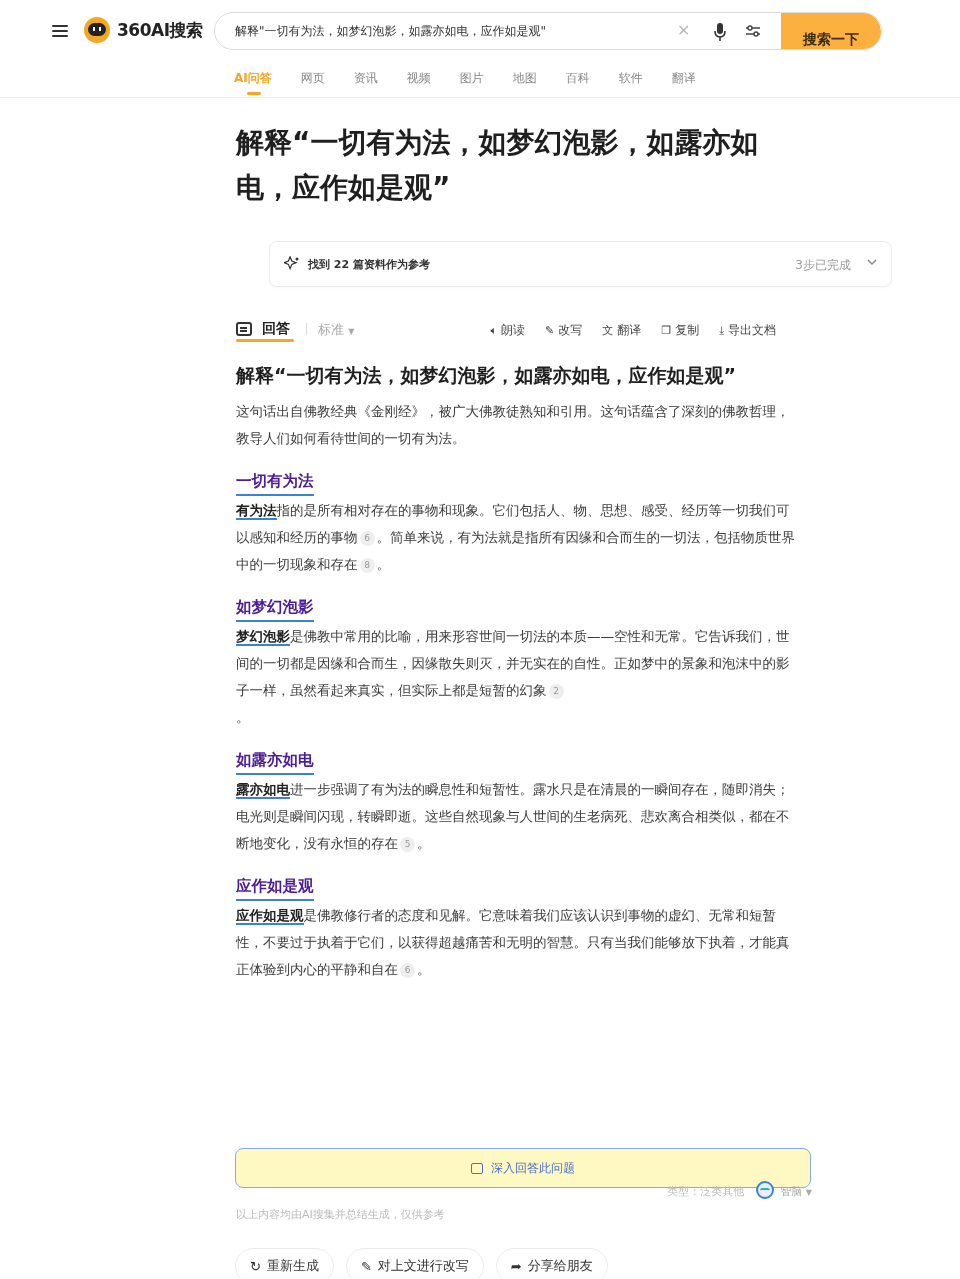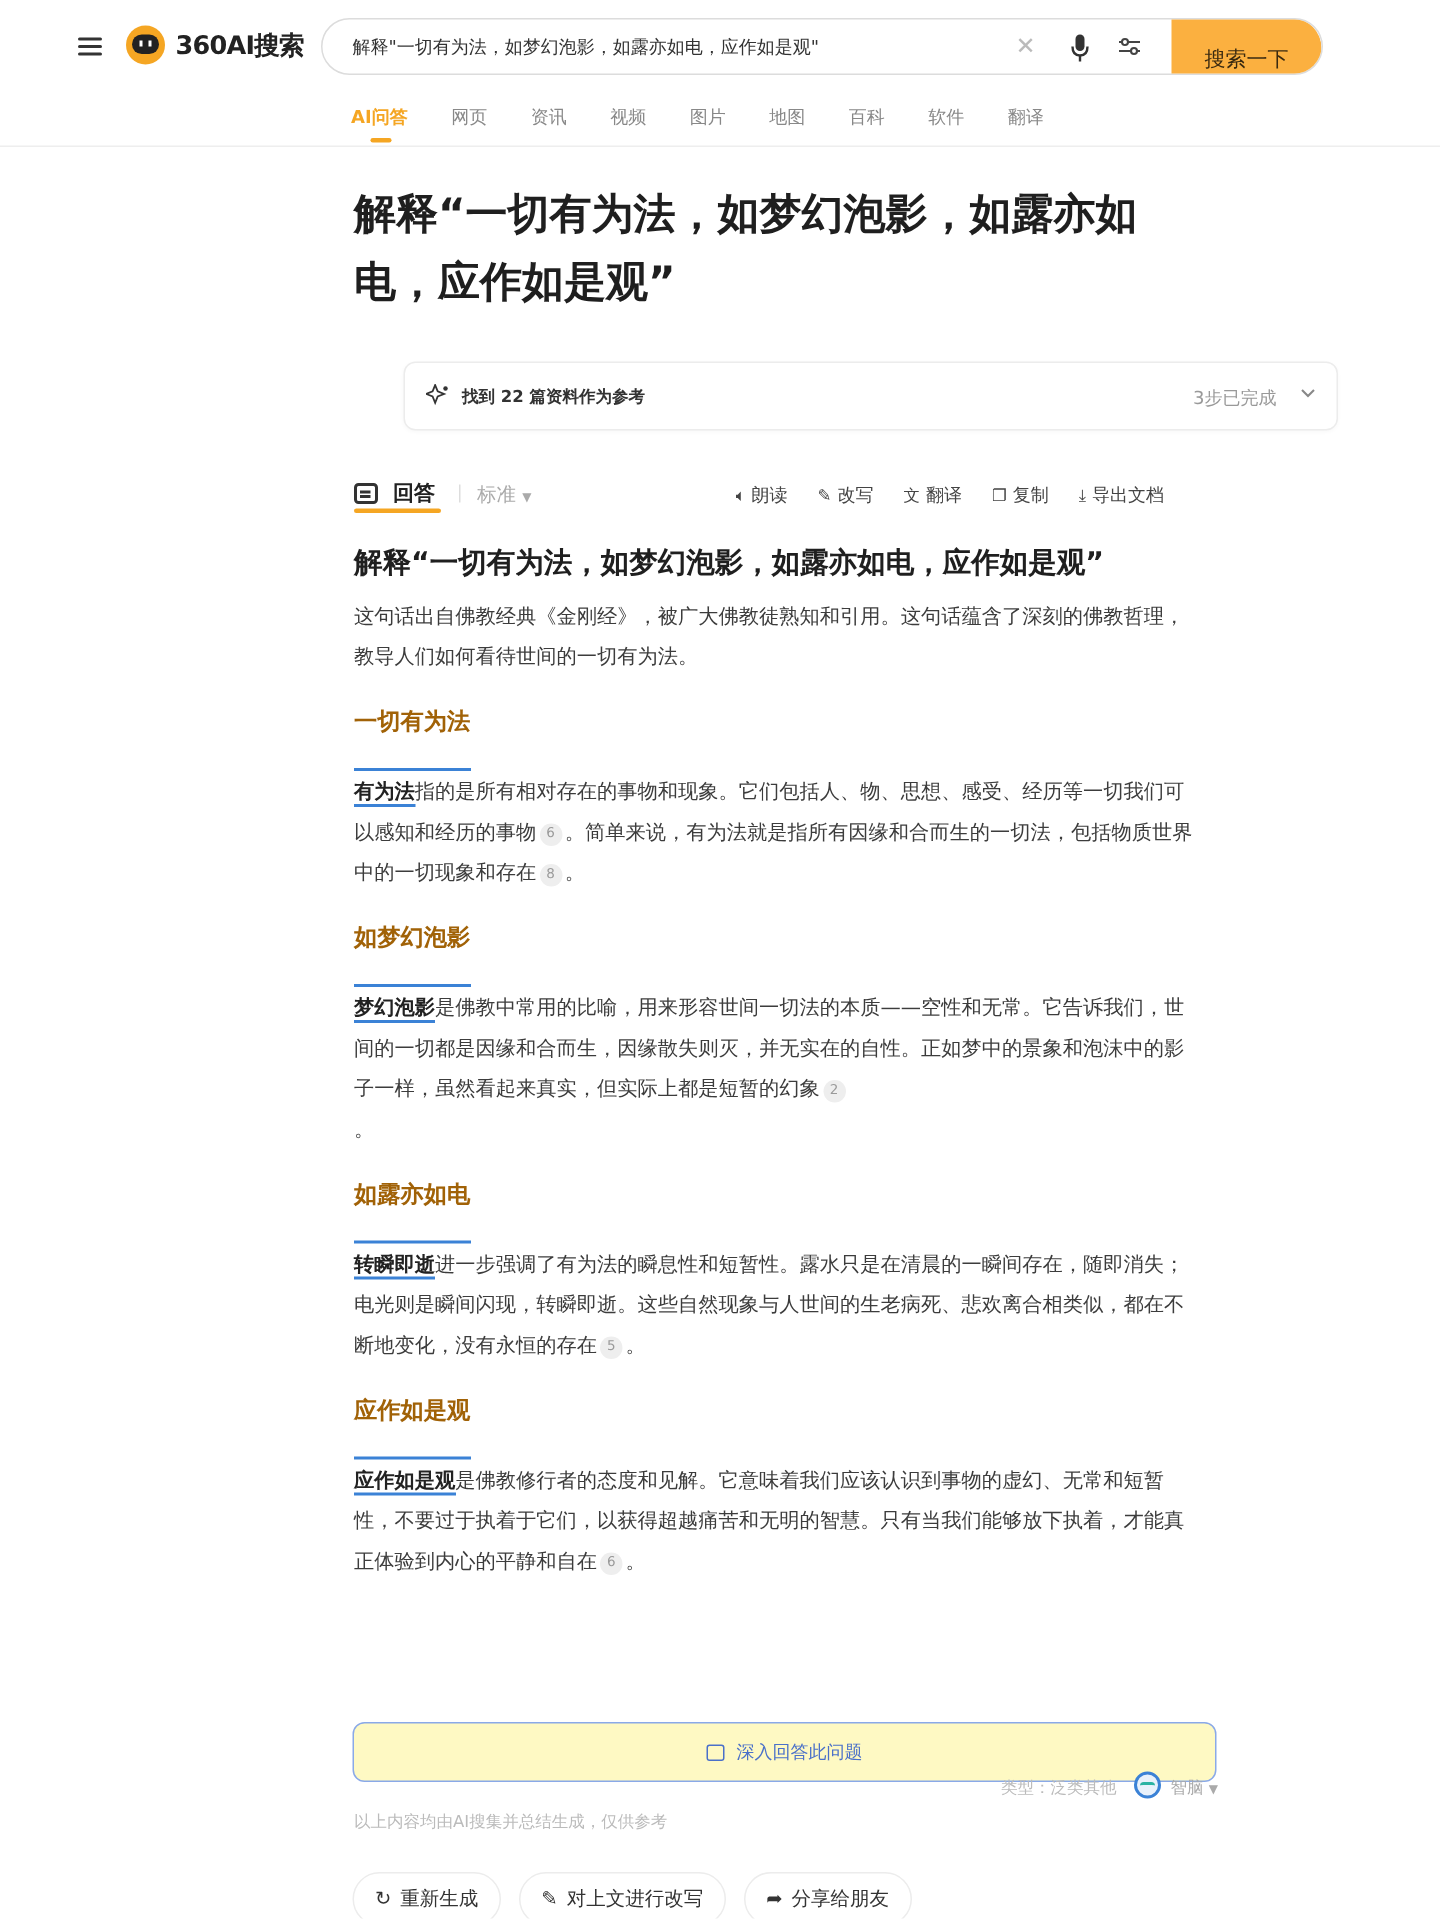--- a/index.html
+++ b/index.html
@@ -13,21 +13,21 @@
   .logo-mark { width: 26px; height: 26px; border-radius: 50%; background: #f5a623; position: relative; }
   .logo-mark::before { content: ""; position: absolute; left: 4px; top: 6px; width: 18px; height: 13px; background: #222; border-radius: 7px; }
   .logo-mark::after { content: ""; position: absolute; left: 9px; top: 10px; width: 2px; height: 4px; background: #fff; box-shadow: 6px 0 0 #fff; }
   .logo-text { margin-left: 7px; font-size: 17px; font-weight: bold; color: #222; letter-spacing: -0.5px; }
 
   .search { position: absolute; left: 214px; top: 12px; width: 668px; height: 38px; border: 1px solid #dcdcdc; border-radius: 20px; background: #fff; overflow: hidden; }
   .search-input { position: absolute; left: 20px; top: 0; width: 440px; height: 36px; border: none; outline: none; font-size: 12px; color: #333; background: transparent; font-family: "DejaVu Sans", sans-serif; }
   .clear-icon { position: absolute; left: 462px; top: 8px; font-size: 16px; color: #bbb; cursor: pointer; }
   .mic-icon { position: absolute; left: 498px; top: 9px; width: 14px; height: 20px; cursor: pointer; }
   .filter-icon { position: absolute; left: 530px; top: 10px; width: 16px; height: 16px; cursor: pointer; }
-  .search-btn { position: absolute; right: 0; top: -1px; width: 100px; height: 56px; background: #fbb040; border: none; border-radius: 0 20px 20px 0; font-size: 14px; font-weight: normal; color: #3a2a10; cursor: pointer; font-family: "DejaVu Sans", sans-serif; }
+  .search-btn { position: absolute; right: 0; top: -1px; width: 100px; height: 56px; background: #fbb040; border: none; border-radius: 0 20px 20px 0; font-size: 14px; font-weight: bold; color: #3a2a10; cursor: pointer; font-family: "DejaVu Sans", sans-serif; }
 
   .tabs { position: absolute; left: 234px; top: 70px; display: flex; }
   .tab { font-size: 12px; color: #888; margin-right: 29px; position: relative; cursor: pointer; text-align: right; }
   .tab.active { color: #f5a623; font-weight: bold; }
   .tab.active::after { content: ""; position: absolute; left: 13px; top: 22px; width: 14px; height: 3px; background: #f5a623; border-radius: 2px; }
 
   .page-title { position: absolute; left: 236px; top: 120px; width: 560px; font-size: 28px; line-height: 45px; font-weight: bold; color: #1f1f1f; }
 
   .refs-card { position: absolute; left: 236px; top: 241px; width: 623px; height: 46px; border: 1px solid #ececec; border-radius: 8px; background: #fff; box-shadow: 0 1px 3px rgba(0,0,0,0.03); cursor: pointer; margin-left: 33px; }
   .refs-icon { position: absolute; left: 14px; top: 14px; width: 16px; height: 16px; }
@@ -43,21 +43,21 @@
   .answer-underline { position: absolute; left: 0; top: 19px; width: 58px; height: 3px; background: #f5a623; border-radius: 2px; }
   .sep { position: absolute; left: 70px; top: 3px; width: 1px; height: 12px; background: #ddd; }
   .mode { position: absolute; left: 82px; top: 1px; font-size: 13px; color: #aaa; cursor: pointer; }
   .actions { position: absolute; right: 0; top: 2px; display: flex; }
   .action { display: flex; align-items: center; margin-left: 20px; font-size: 12px; color: #444; cursor: pointer; }
   .action .ai { margin-right: 4px; font-size: 11px; color: #444; }
 
   .content { position: absolute; left: 236px; top: 360px; width: 560px; }
   .h1 { font-size: 19px; font-weight: bold; color: #1f1f1f; line-height: 30px; margin-bottom: 8px; }
   .para { font-size: 13.5px; line-height: 27px; color: #3c3c3c; }
-  .sec-h { display: inline-block; font-size: 15.5px; font-weight: bold; color: #a16207; border-bottom: 2px solid #3b82d6; padding-bottom: 20px; margin-top: 10px; margin-bottom: 1px; line-height: 22px; }
+  .sec-h { display: inline-block; font-size: 15.5px; font-weight: bold; color: #4c1d95; border-bottom: 2px solid #3b82d6; padding-bottom: 2px; margin-top: 10px; margin-bottom: 1px; line-height: 22px; }
   .term { font-weight: bold; color: #222; border-bottom: 2px solid #3b82d6; margin-top: 30px; }
   .cite { display: inline-block; width: 15px; height: 15px; border-radius: 50%; background: #eeeeee; color: #999; font-size: 9px; line-height: 15px; text-align: center; margin: 0 2px; vertical-align: 1px; cursor: pointer; }
 
   .deep-btn { position: absolute; left: 235px; top: 1148px; width: 576px; height: 40px; border: 1.5px solid #8aa9e8; border-radius: 8px; background: #fef9c3; display: flex; align-items: center; justify-content: center; font-size: 12px; color: #4a70c9; cursor: pointer; }
   .deep-btn .di { width: 12px; height: 11px; border: 1.5px solid #4a70c9; border-radius: 2px; margin-right: 8px; }
 
   .disclaimer { position: absolute; left: 236px; top: 1207px; font-size: 11px; color: #bbb; }
   .meta-right { position: absolute; right: 148px; top: 1181px; display: flex; align-items: flex-end; font-size: 11px; color: #bbb; }
   .brain-icon { width: 18px; height: 18px; border-radius: 50%; border: 2px solid #3b82d6; margin: 0 6px 0 12px; position: relative; background: #e8f1fb; }
   .brain-icon::after { content: ""; position: absolute; left: 2px; top: 5px; width: 10px; height: 3px; border-top: 2px solid #2bb3a3; border-radius: 4px; }
@@ -164,21 +164,21 @@
     <p class="para"><span class="term">有为法</span><span>指的是所有相对存在的事物和现象。它们包括人、物、思想、感受、经历等一切我们可以感知和经历的事物</span><span class="cite">6</span><span>。简单来说，有为法就是指所有因缘和合而生的一切法，包括物质世界中的一切现象和存在</span><span class="cite">8</span><span>。</span></p>
   </div>
 
   <div style="margin-top:8px;">
     <div class="sec-h">如梦幻泡影</div>
     <p class="para"><span class="term">梦幻泡影</span><span>是佛教中常用的比喻，用来形容世间一切法的本质——空性和无常。它告诉我们，世间的一切都是因缘和合而生，因缘散失则灭，并无实在的自性。正如梦中的景象和泡沫中的影子一样，虽然看起来真实，但实际上都是短暂的幻象</span><span class="cite">2</span><br><span>。</span></p>
   </div>
 
   <div style="margin-top:8px;">
     <div class="sec-h">如露亦如电</div>
-    <p class="para"><span class="term">转瞬即逝</span><span>进一步强调了有为法的瞬息性和短暂性。露水只是在清晨的一瞬间存在，随即消失；电光则是瞬间闪现，转瞬即逝。这些自然现象与人世间的生老病死、悲欢离合相类似，都在不断地变化，没有永恒的存在</span><span class="cite">5</span><span>。</span></p>
+    <p class="para"><span class="term">露亦如电</span><span>进一步强调了有为法的瞬息性和短暂性。露水只是在清晨的一瞬间存在，随即消失；电光则是瞬间闪现，转瞬即逝。这些自然现象与人世间的生老病死、悲欢离合相类似，都在不断地变化，没有永恒的存在</span><span class="cite">5</span><span>。</span></p>
   </div>
 
   <div style="margin-top:8px;">
     <div class="sec-h">应作如是观</div>
     <p class="para"><span class="term">应作如是观</span><span>是佛教修行者的态度和见解。它意味着我们应该认识到事物的虚幻、无常和短暂性，不要过于执着于它们，以获得超越痛苦和无明的智慧。只有当我们能够放下执着，才能真正体验到内心的平静和自在</span><span class="cite">6</span><span>。</span></p>
   </div>
 
 </div>
 
 <div class="deep-btn">

